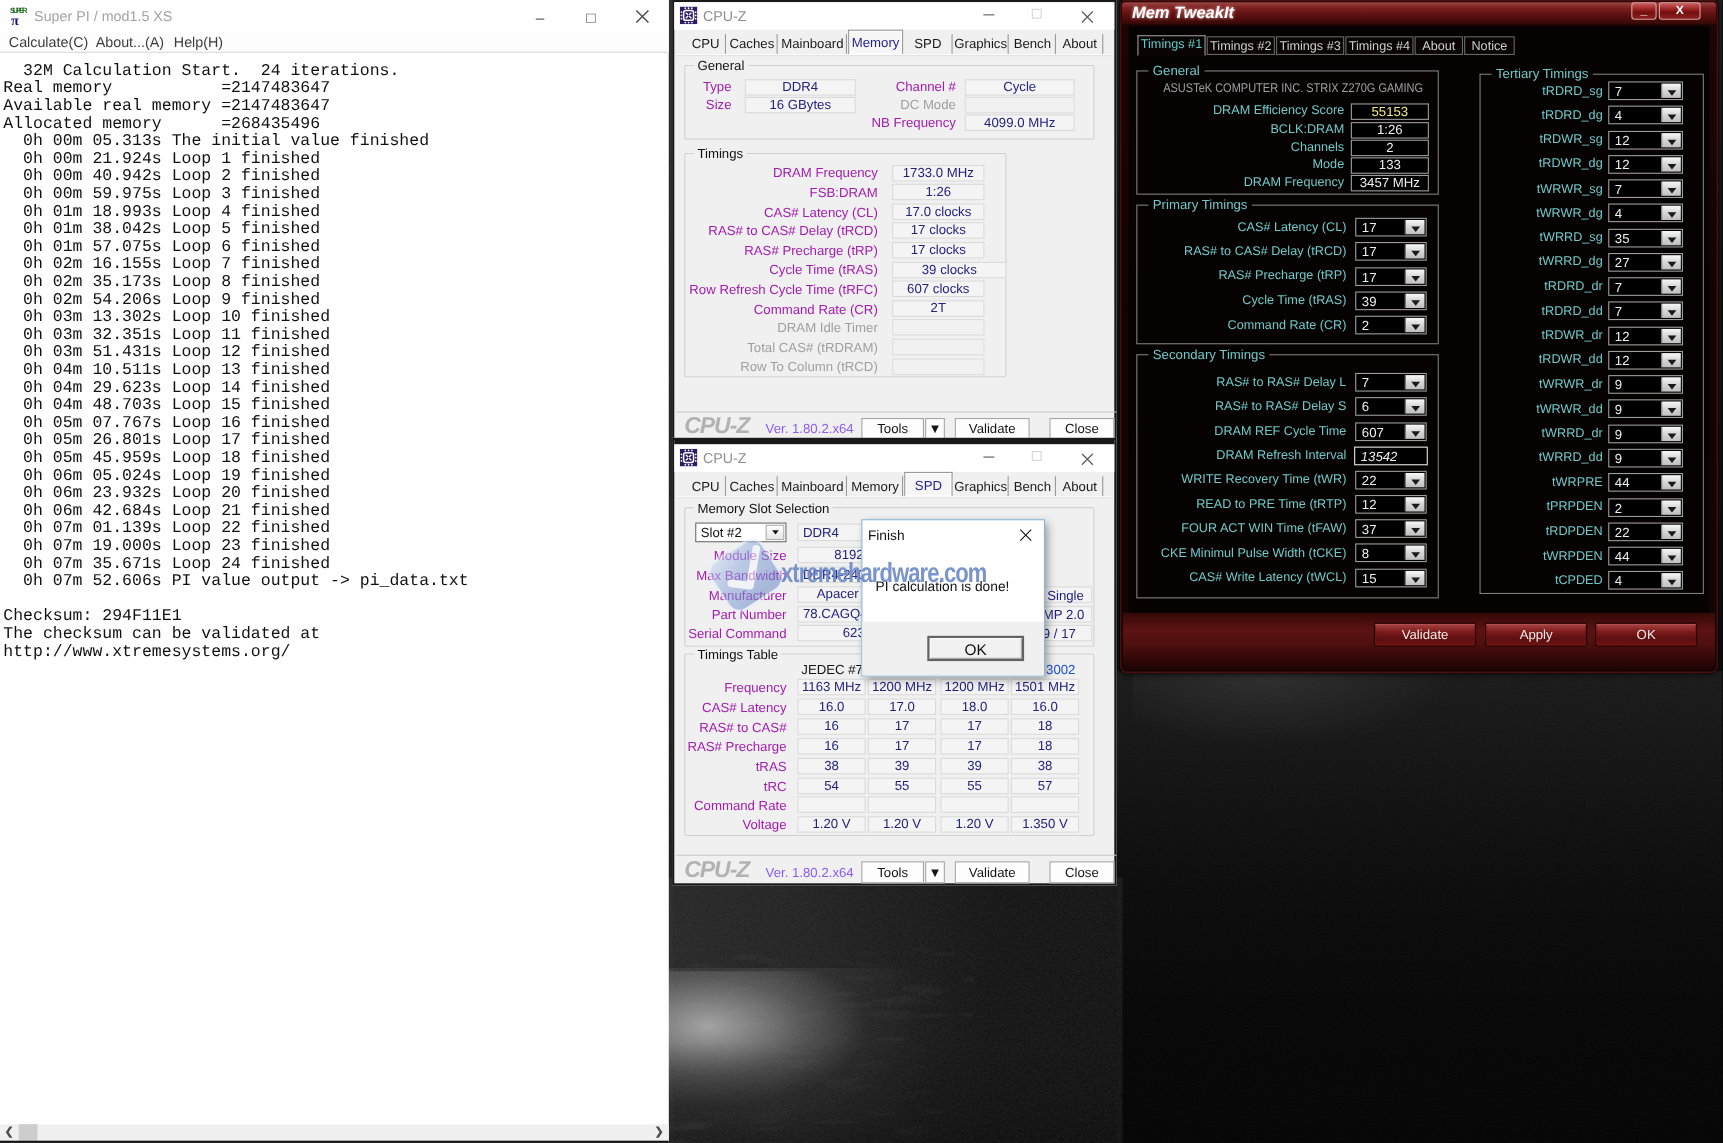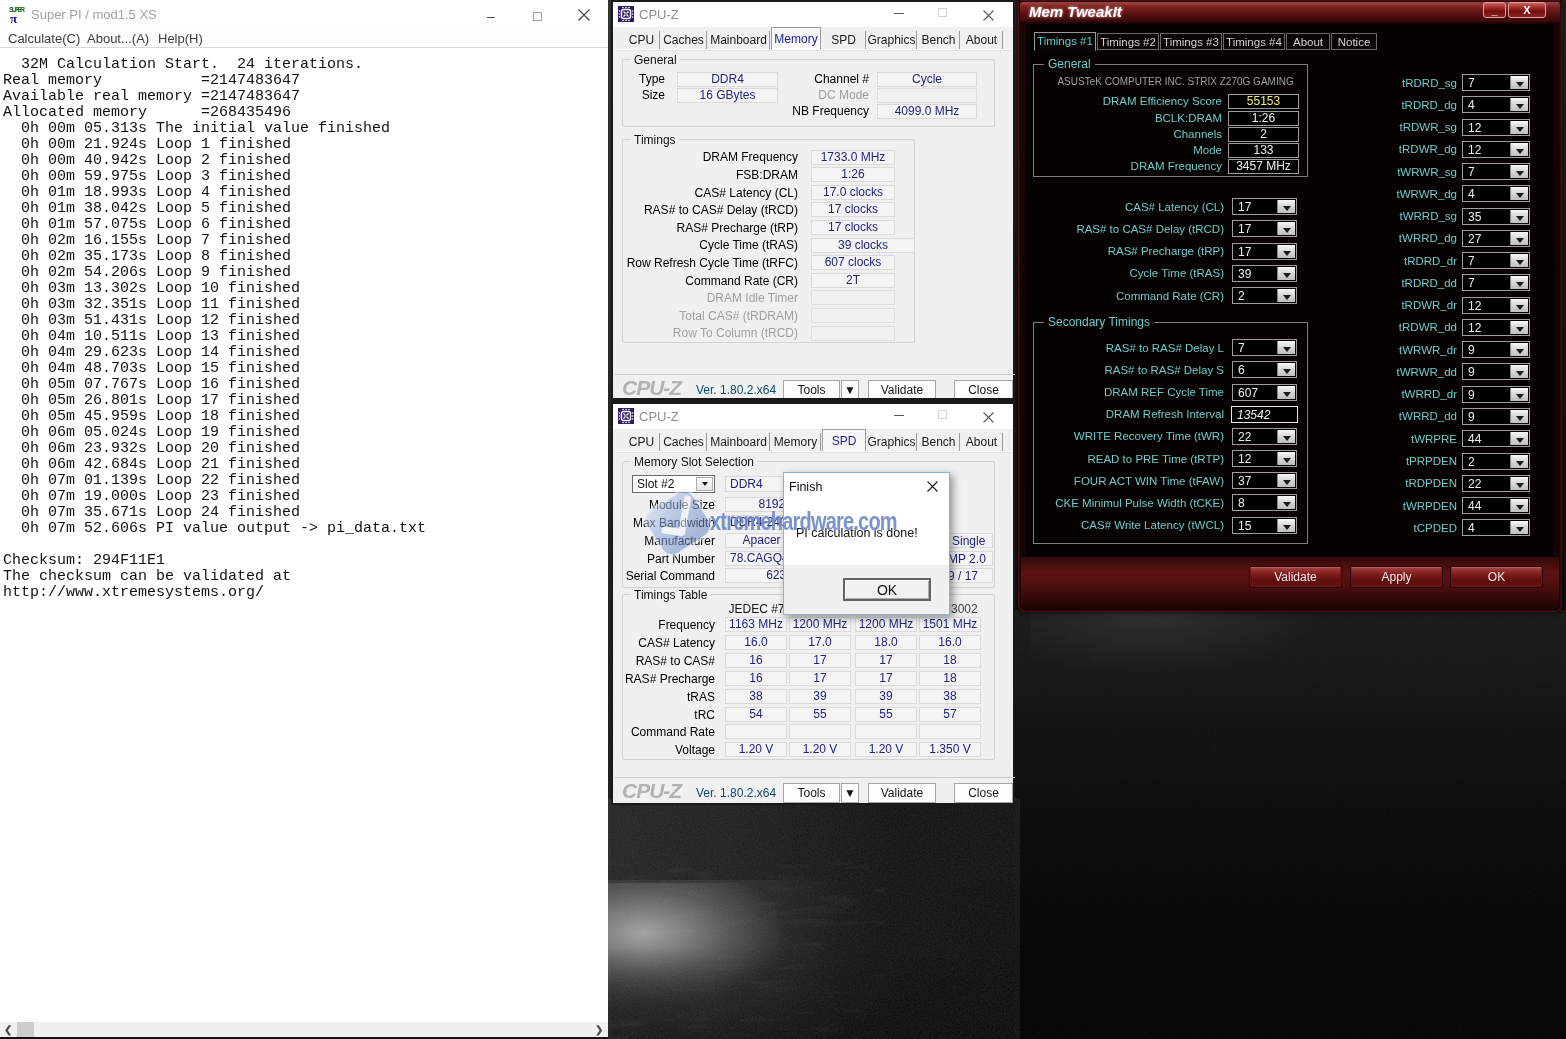--- a/index.html
+++ b/index.html
@@ -46,32 +46,32 @@
 .cpuz { position:absolute; left:611px; width:404px; background:#f0f0f0; border:2px solid #191919; z-index:3; }
 .cz-title { position:absolute; left:0; top:0; width:400px; height:25px; background:#fff; }
 .cz-title .t { position:absolute; left:26px; top:5px; font-size:13px; color:#8f8f8f; }
 .cz-min { position:absolute; left:281px; top:11px; width:10px; height:1px; background:#5a5a5a; }
 .cz-max { position:absolute; left:325px; top:6px; width:9px; height:9px; border:1px solid #d4d4d4; }
 .cz-tabs { position:absolute; left:8px; top:25px; height:22px; font-size:12px; color:#1a1a1a; }
 .cz-tab { position:absolute; top:4px; height:18px; text-align:center; border-right:1px solid #9a9a9a; padding-top:2px; }
 .cz-tab.sel { top:0px; height:22px; background:#f6f6f6; border:1px solid #9a9a9a; border-bottom:none; color:#1f1f8f; padding-top:4px; z-index:2; box-shadow:0 0 0 1px #fff inset; }
 .groupbox { position:absolute; border:1px solid #d2d2d2; border-radius:2px; }
 .groupbox .gl { position:absolute; left:8px; top:-7px; background:#f0f0f0; padding:0 3px; font-size:12px; color:#111; }
-.czlab { position:absolute; font-size:12px; color:#000000; text-align:right; }
+.czlab { position:absolute; font-size:12px; color:#a21caf; text-align:right; }
 .czlab.dis { color:#9f9f9f; }
 .czfield { position:absolute; height:15px; background:#f4f4f4; border:1px solid #dadada; font-size:12px; color:#23237f; text-align:center; line-height:13px; }
 .czfield.left { text-align:left; padding-left:4px; }
 .czfield.dis { background:#f1f1f1; border-color:#dedede; }
 #cpuz2 .cz-title { top:4px; }
 #cpuz2 .cz-tabs { top:29px; }
 #cpuz2t { position:absolute; left:0; top:0; width:400px; height:4px; background:#191919; }
 .cz-foot { position:absolute; left:2px; height:30px; width:400px; border-top:1px solid #c9c9c9; }
 .cz-pageline { position:absolute; left:2px; width:396px; height:1px; background:#fbfbfb; box-shadow:0 1px 0 #e3e3e3; }
 .cz-logo { position:absolute; left:7px; top:1px; font-size:21px; font-weight:bold; font-style:italic; color:#b2b2b2; letter-spacing:-1px; }
-.cz-ver { position:absolute; left:81px; top:8px; font-size:12px; color:#0c4a6e; }
+.cz-ver { position:absolute; left:81px; top:8px; font-size:12px; color:#8b5cf6; }
 .czbtn { position:absolute; height:20px; background:#fdfdfd; border:1px solid #a6a6a6; font-size:12px; color:#141414; text-align:center; line-height:18px; }
 
 
 #fdialog { position:absolute; left:783px; top:472px; width:167px; height:143px; background:#fff; border:1px solid #89b4d2; z-index:5; box-shadow:3px 3px 8px rgba(0,0,0,.4); }
 #fd-title { position:absolute; left:5px; top:7px; font-size:12.5px; color:#111; }
 #fd-msg { position:absolute; left:12px; top:53px; font-size:12.5px; color:#111; }
 #fd-foot { position:absolute; left:0; bottom:0; width:165px; height:49px; background:#f0f0f0; }
 #fd-ok { position:absolute; left:59px; top:105px; width:88px; height:23px; background:#f1f1f1; border:2px solid #636363; box-shadow:inset 1px 1px 0 #fdfdfd, inset -1px -1px 0 #ababab; font-size:14px; text-align:center; line-height:21px; color:#111; }
 
 
@@ -348,21 +348,21 @@
   <div class="czfield" style="left:269px;top:133px;width:111px;"></div>
   <div class="czfield" style="left:269px;top:151px;width:111px;"></div>
   <div class="czfield" style="left:269px;top:168px;width:111px;"></div>
   <div style="position:absolute;left:339px;top:134px;font-size:12px;color:#23237f;">Single</div>
   <div style="position:absolute;left:335px;top:152px;font-size:12px;color:#23237f;">MP 2.0</div>
   <div style="position:absolute;left:335px;top:169px;font-size:12px;color:#23237f;">9 / 17</div>
   <div class="groupbox" style="left:9px;top:194px;width:373px;height:166px;">
       <span class="gl">Timings Table</span>
     </div>
   <div style="position:absolute;left:112px;top:202px;width:63px;font-size:12px;color:#141414;text-align:center;">JEDEC #7</div>
-  <div style="position:absolute;left:338px;top:202px;width:40px;font-size:12px;color:#404040;">3002</div>
+  <div style="position:absolute;left:338px;top:202px;width:40px;font-size:12px;color:#1d4ed8;">3002</div>
   <div class="czlab" style="left:10px;top:218px;width:92px;">Frequency</div>
   <div class="czfield" style="left:112px;top:217px;width:62px;">1163 MHz</div>
   <div class="czfield" style="left:176px;top:217px;width:62px;">1200 MHz</div>
   <div class="czfield" style="left:242px;top:217px;width:62px;">1200 MHz</div>
   <div class="czfield" style="left:306px;top:217px;width:62px;">1501 MHz</div>
   <div class="czlab" style="left:10px;top:236px;width:92px;">CAS# Latency</div>
   <div class="czfield" style="left:112px;top:235px;width:62px;">16.0</div>
   <div class="czfield" style="left:176px;top:235px;width:62px;">17.0</div>
   <div class="czfield" style="left:242px;top:235px;width:62px;">18.0</div>
   <div class="czfield" style="left:306px;top:235px;width:62px;">16.0</div>
@@ -437,20 +437,23 @@
     <div class="mlab" style="left:14px;top:71px;width:182px;">DRAM Efficiency Score</div>
     <div class="mval" style="left:202px;top:70px;width:71px;height:15px;text-align:center;line-height:13px;color:#f4ee7c;">55153</div>
     <div class="mlab" style="left:14px;top:88px;width:182px;">BCLK:DRAM</div>
     <div class="mval" style="left:202px;top:87px;width:71px;height:15px;text-align:center;line-height:13px;color:#efefef;">1:26</div>
     <div class="mlab" style="left:14px;top:104px;width:182px;">Channels</div>
     <div class="mval" style="left:202px;top:103px;width:71px;height:15px;text-align:center;line-height:13px;color:#efefef;">2</div>
     <div class="mlab" style="left:14px;top:120px;width:182px;">Mode</div>
     <div class="mval" style="left:202px;top:119px;width:71px;height:15px;text-align:center;line-height:13px;color:#efefef;">133</div>
     <div class="mlab" style="left:14px;top:136px;width:182px;">DRAM Frequency</div>
     <div class="mval" style="left:202px;top:135px;width:71px;height:15px;text-align:center;line-height:13px;color:#efefef;">3457 MHz</div>
+    <div class="mgroup" style="left:7px;top:162px;width:275px;height:127px;">
+        <span class="gl">Primary Timings</span>
+      </div>
     <div class="mlab" style="left:14px;top:177px;width:184px;">CAS# Latency (CL)</div>
     <div class="mval" style="left:206px;top:174px;width:65px;height:17px;">
         <span style="position:absolute;left:5px;top:1px;">17</span>
         <span class="dd"></span>
       </div>
     <div class="mlab" style="left:14px;top:199px;width:184px;">RAS# to CAS# Delay (tRCD)</div>
     <div class="mval" style="left:206px;top:196px;width:65px;height:17px;">
         <span style="position:absolute;left:5px;top:1px;">17</span>
         <span class="dd"></span>
       </div>
@@ -508,20 +511,23 @@
       </div>
     <div class="mlab" style="left:14px;top:473px;width:184px;">CKE Minimul Pulse Width (tCKE)</div>
     <div class="mval" style="left:206px;top:470px;width:65px;height:17px;">
         <span style="position:absolute;left:5px;top:1px;">8</span>
         <span class="dd"></span>
       </div>
     <div class="mlab" style="left:14px;top:495px;width:184px;">CAS# Write Latency (tWCL)</div>
     <div class="mval" style="left:206px;top:493px;width:65px;height:17px;">
         <span style="position:absolute;left:5px;top:1px;">15</span>
         <span class="dd"></span>
+      </div>
+    <div class="mgroup" style="left:319px;top:43px;width:204px;height:473px;">
+        <span class="gl">Tertiary Timings</span>
       </div>
     <div class="mlab" style="left:331px;top:53px;width:100px;">tRDRD_sg</div>
     <div class="mval" style="left:436px;top:50px;width:68px;height:17px;">
         <span style="position:absolute;left:5px;top:1px;">7</span>
         <span class="dd"></span>
       </div>
     <div class="mlab" style="left:331px;top:75px;width:100px;">tRDRD_dg</div>
     <div class="mval" style="left:436px;top:72px;width:68px;height:17px;">
         <span style="position:absolute;left:5px;top:1px;">4</span>
         <span class="dd"></span>

